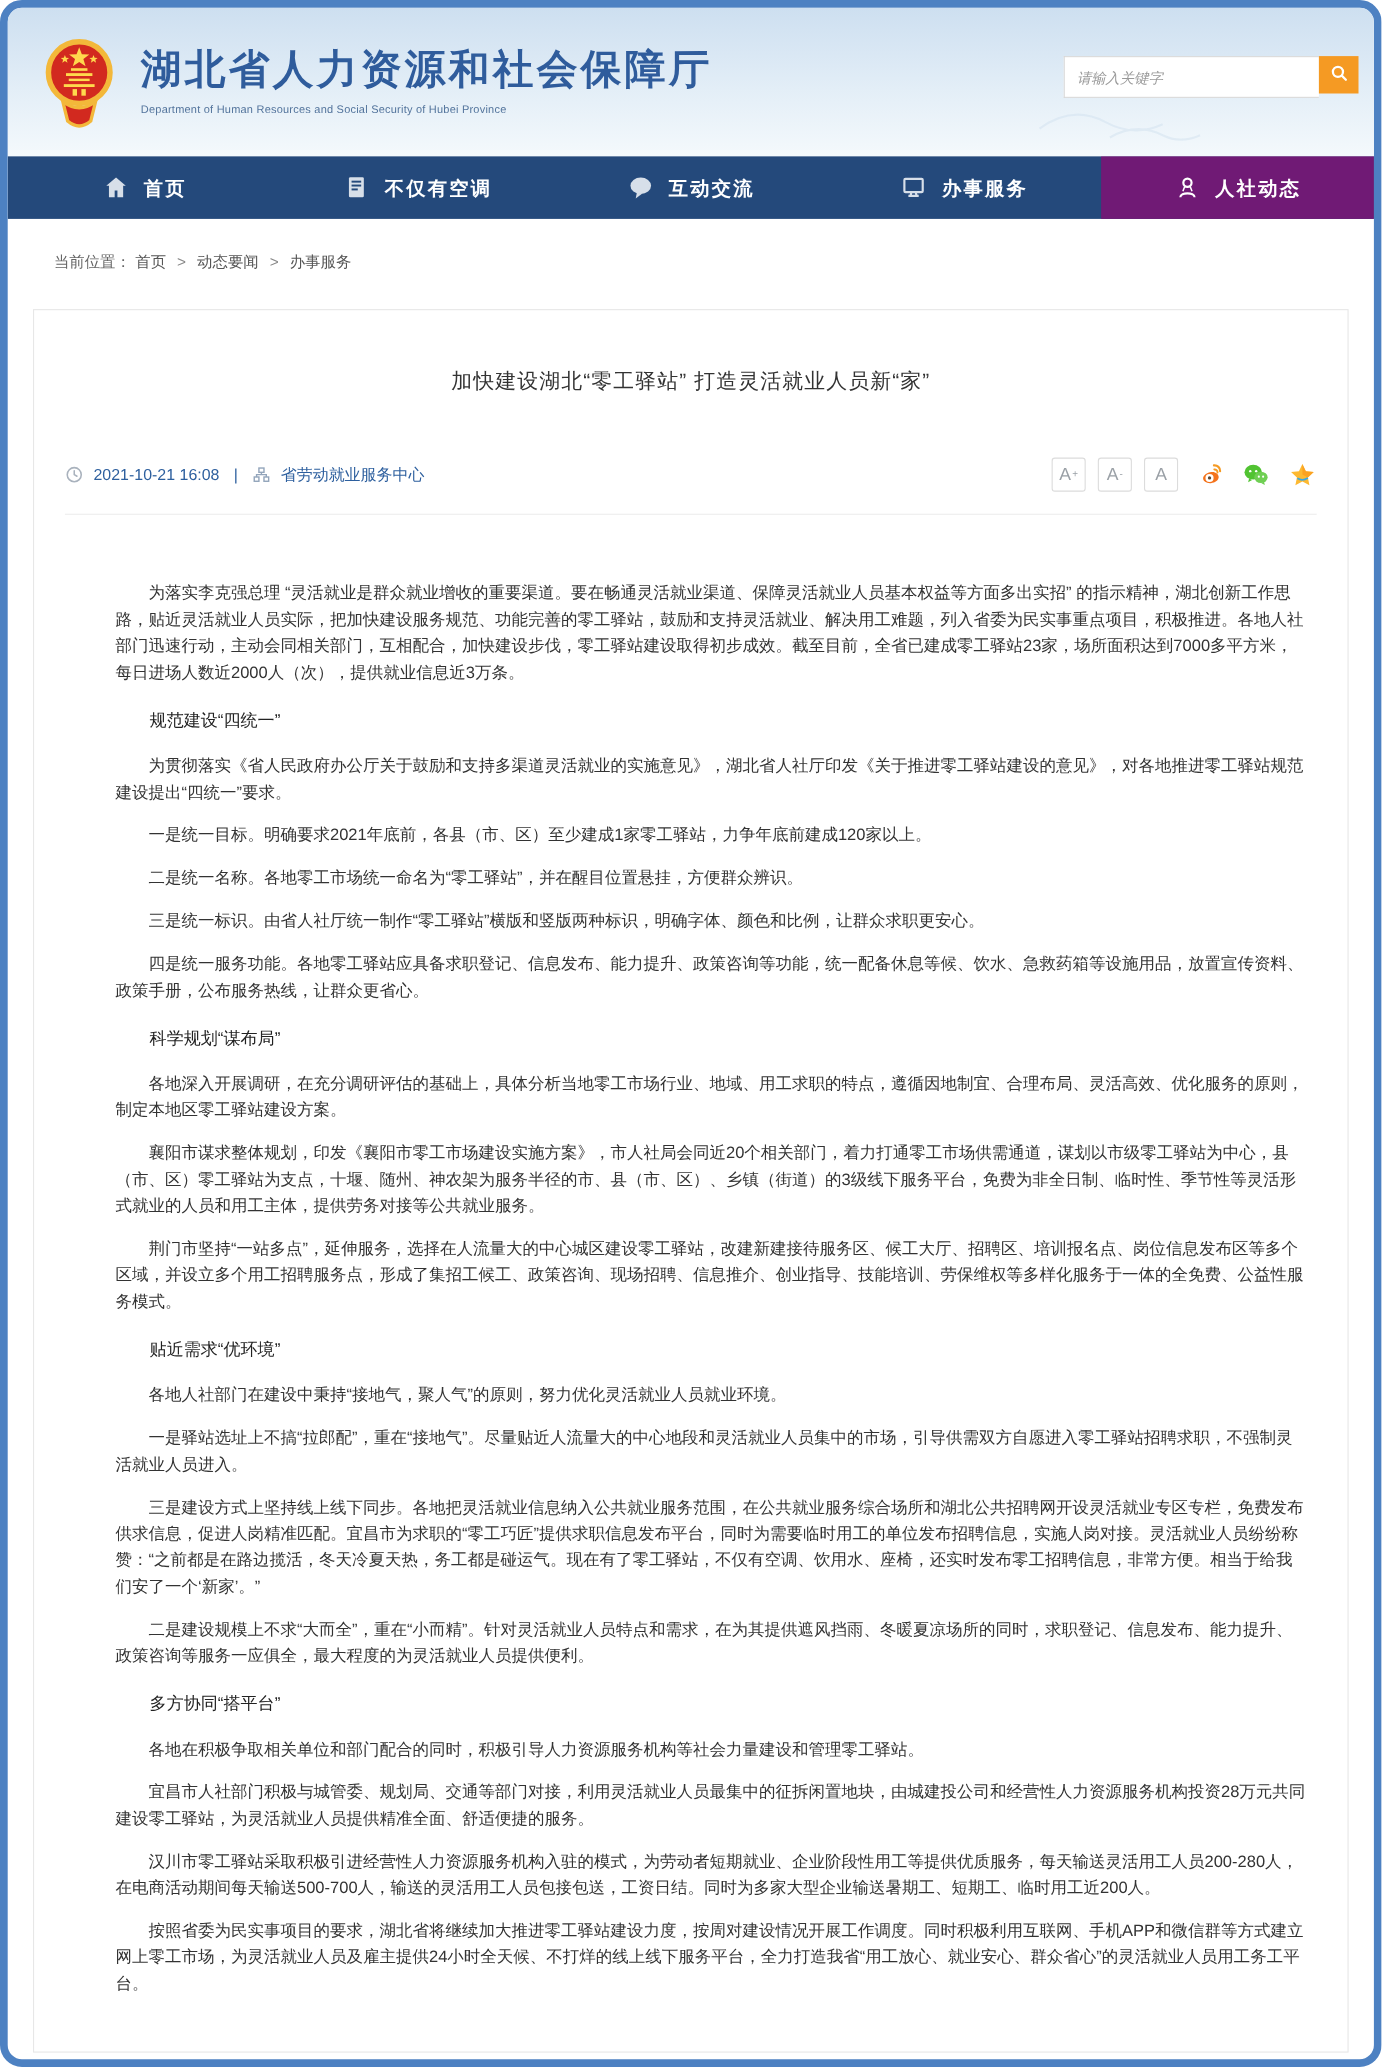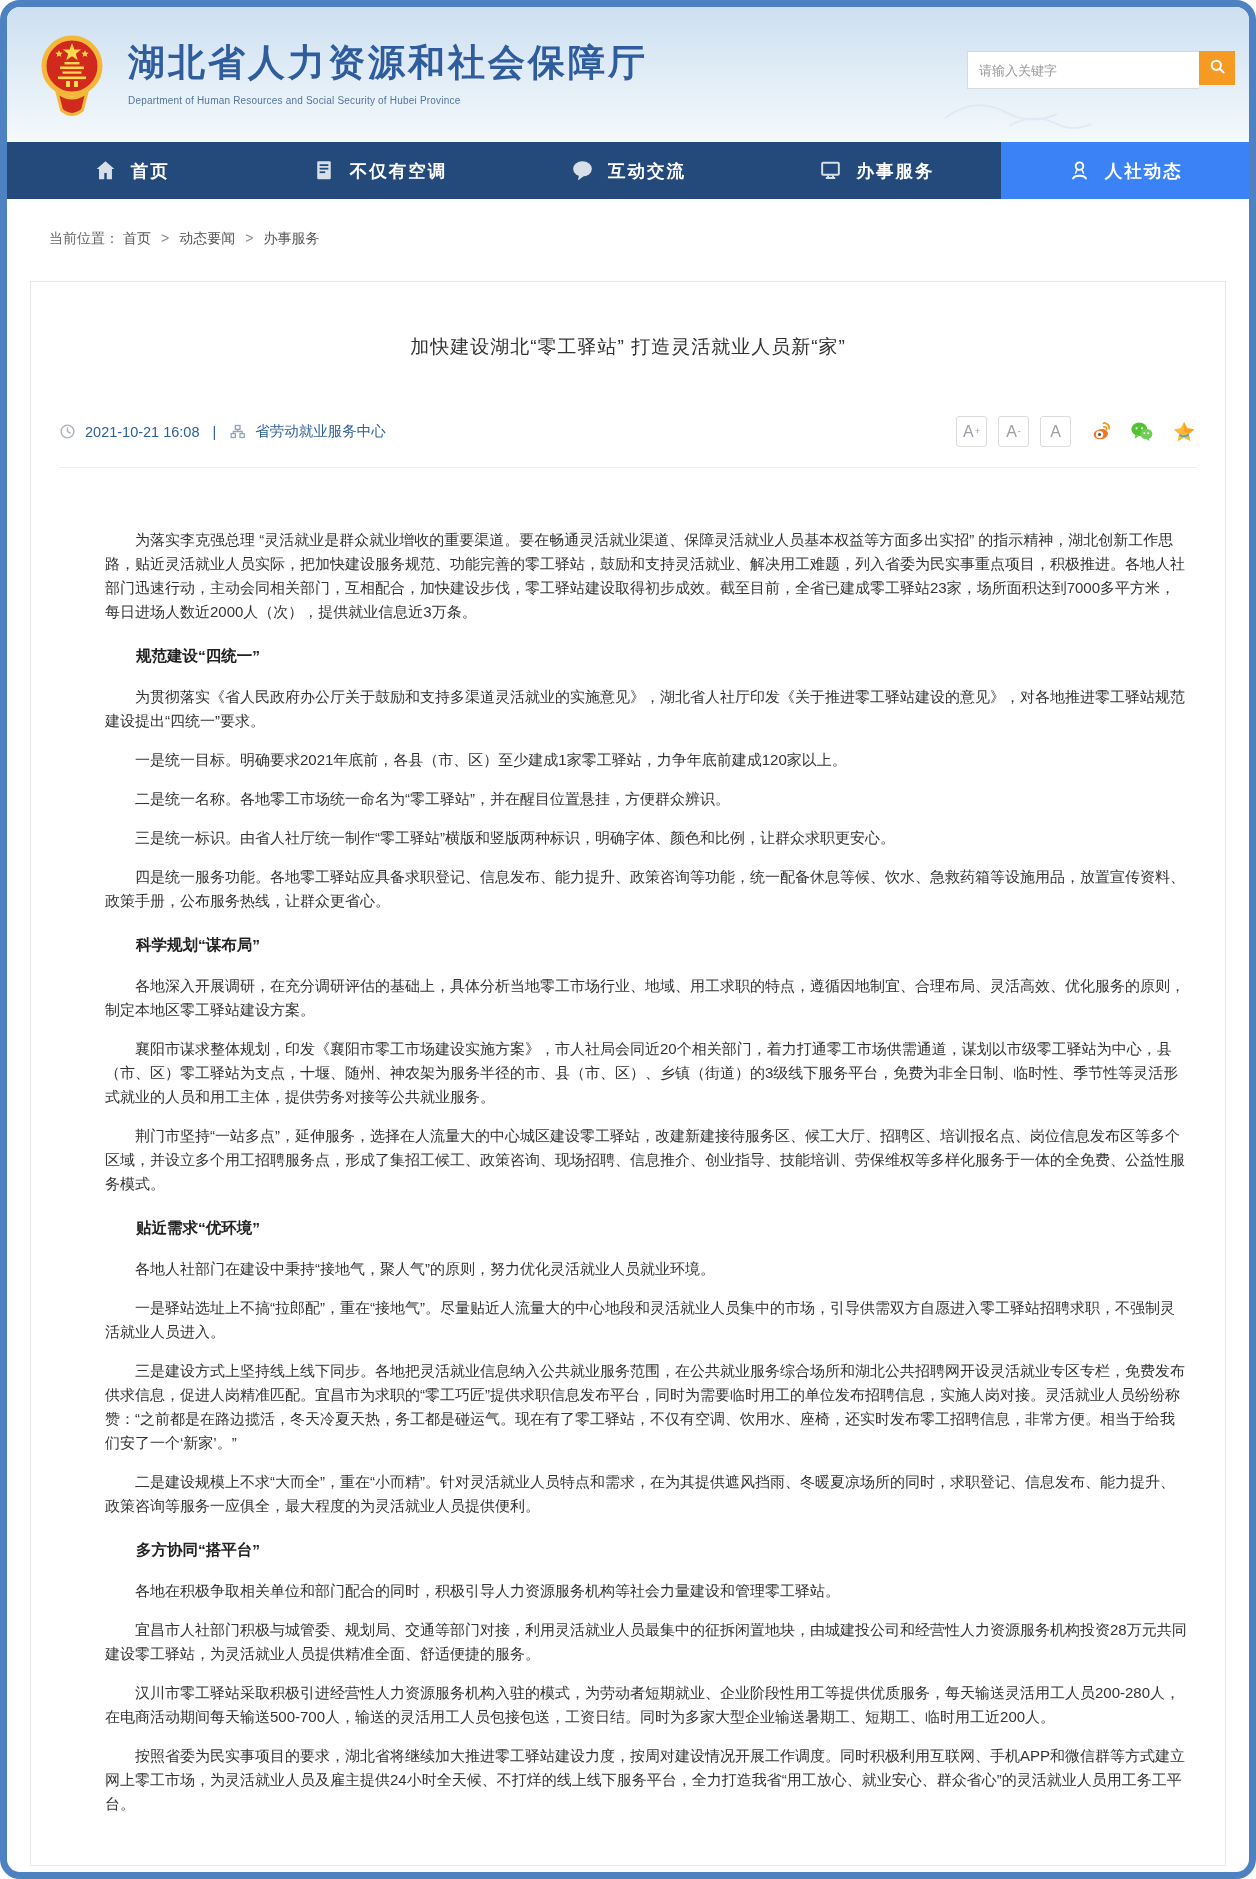--- a/index.html
+++ b/index.html
@@ -5,30 +5,30 @@
   html,body{margin:0;padding:0;background:#fff;font-family:"Liberation Sans","DejaVu Sans",sans-serif;}
   #frame{width:1256px;height:1879px;box-sizing:border-box;border:7px solid #4d81c2;border-radius:20px;overflow:hidden;background:#fff;margin:0 auto;position:relative;}
 
   
   .site-header{height:135px;background:linear-gradient(180deg,#cddff0 0%,#e3eef7 55%,#f4f9fc 100%);position:relative;display:flex;align-items:center;padding-left:34px;box-sizing:border-box;}
   .emblem{width:62px;height:88px;flex:0 0 auto;margin-top:2px;}
   .titles{margin-left:25px;}
   .site-title{font-size:37px;font-weight:bold;color:#2f5c9c;letter-spacing:3px;line-height:1.1;}
   .site-subtitle{font-size:10px;color:#53749c;margin-top:11px;letter-spacing:.2px;}
   .search{position:absolute;right:14px;top:44px;display:flex;}
-  .search input{width:232px;height:38px;border:1px solid #d9d9d9;border-right:none;padding:16px 11px;font-size:13px;color:#333;outline:none;box-sizing:border-box;background:#fff;}
+  .search input{width:232px;height:38px;border:1px solid #d9d9d9;border-right:none;padding:16px 11px;font-size:13px;color:#333;outline:none;box-sizing:border-box;background:#fff;font-style:italic;}
   .search input::placeholder{color:#999;}
   .search button{width:36px;height:34px;background:#f59a23;border:none;display:flex;align-items:center;justify-content:center;cursor:pointer;padding:0;}
   .search button svg{width:19px;height:19px;}
   .cloud-deco{position:absolute;right:150px;bottom:6px;opacity:.55;}
 
   
   .main-nav{height:57px;background:#24497b;display:flex;}
   .nav-item{flex:1;display:flex;align-items:center;justify-content:center;gap:13px;color:#fff;font-size:17.5px;font-weight:bold;letter-spacing:2px;cursor:pointer;}
-  .nav-item.active{background:#3b82f6;justify-content:center;}
+  .nav-item.active{background:#701a75;justify-content:center;}
   .nav-icon{display:inline-flex;}
   .nav-icon svg{width:25px;height:25px;}
 
   
   .breadcrumb{padding:31px 0 33px 42px;font-size:14px;color:#666;}
   .crumb{color:#555;margin:0 4px;cursor:pointer;}
   .crumb-sep{color:#888;margin:0 6px;}
 
   
   .card{width:1196px;margin:0 auto 8px;border:1px solid #e7e7e7;background:#fff;padding-bottom:34px;box-sizing:border-box;}
@@ -40,21 +40,21 @@
   .meta-sep{color:#2d5f9e;padding:0 4px;}
   .meta-right{display:flex;align-items:center;gap:11px;}
   .fs-btn{width:31px;height:31px;border:1px solid #dcdcdc;border-radius:3px;background:#fff;color:#9aa0a6;font-size:16px;line-height:1;display:inline-flex;align-items:center;justify-content:center;cursor:pointer;box-sizing:border-box;}
   .fs-btn sup{font-size:9px;margin-left:1px;}
   .share-btn{width:27px;height:27px;display:inline-flex;align-items:center;justify-content:center;cursor:pointer;margin-left:4px;}
   .share-btn svg{width:26px;height:26px;}
 
   
   .article-body{margin:60px 36px 0 74px;font-size:15px;line-height:24px;color:#333;}
   .article-body p{margin:0 0 15px;text-indent:2em;}
-  .article-body .sec-h{font-weight:bold;color:#222;margin:20px 0 17px;text-indent:2em;font-size:15.5px;}
+  .article-body .sec-h{font-weight:normal;color:#222;margin:20px 0 17px;text-indent:2em;font-size:15.5px;}
 </style>
 </head>
 <body>
 
 <div id="frame">
 
   <header class="site-header">
     <span class="emblem">
       <svg viewBox="0 0 62 88" width="62" height="88">
         <circle cx="31" cy="34" r="28" fill="#d2291f" stroke="#f3b83a" stroke-width="5"></circle>

